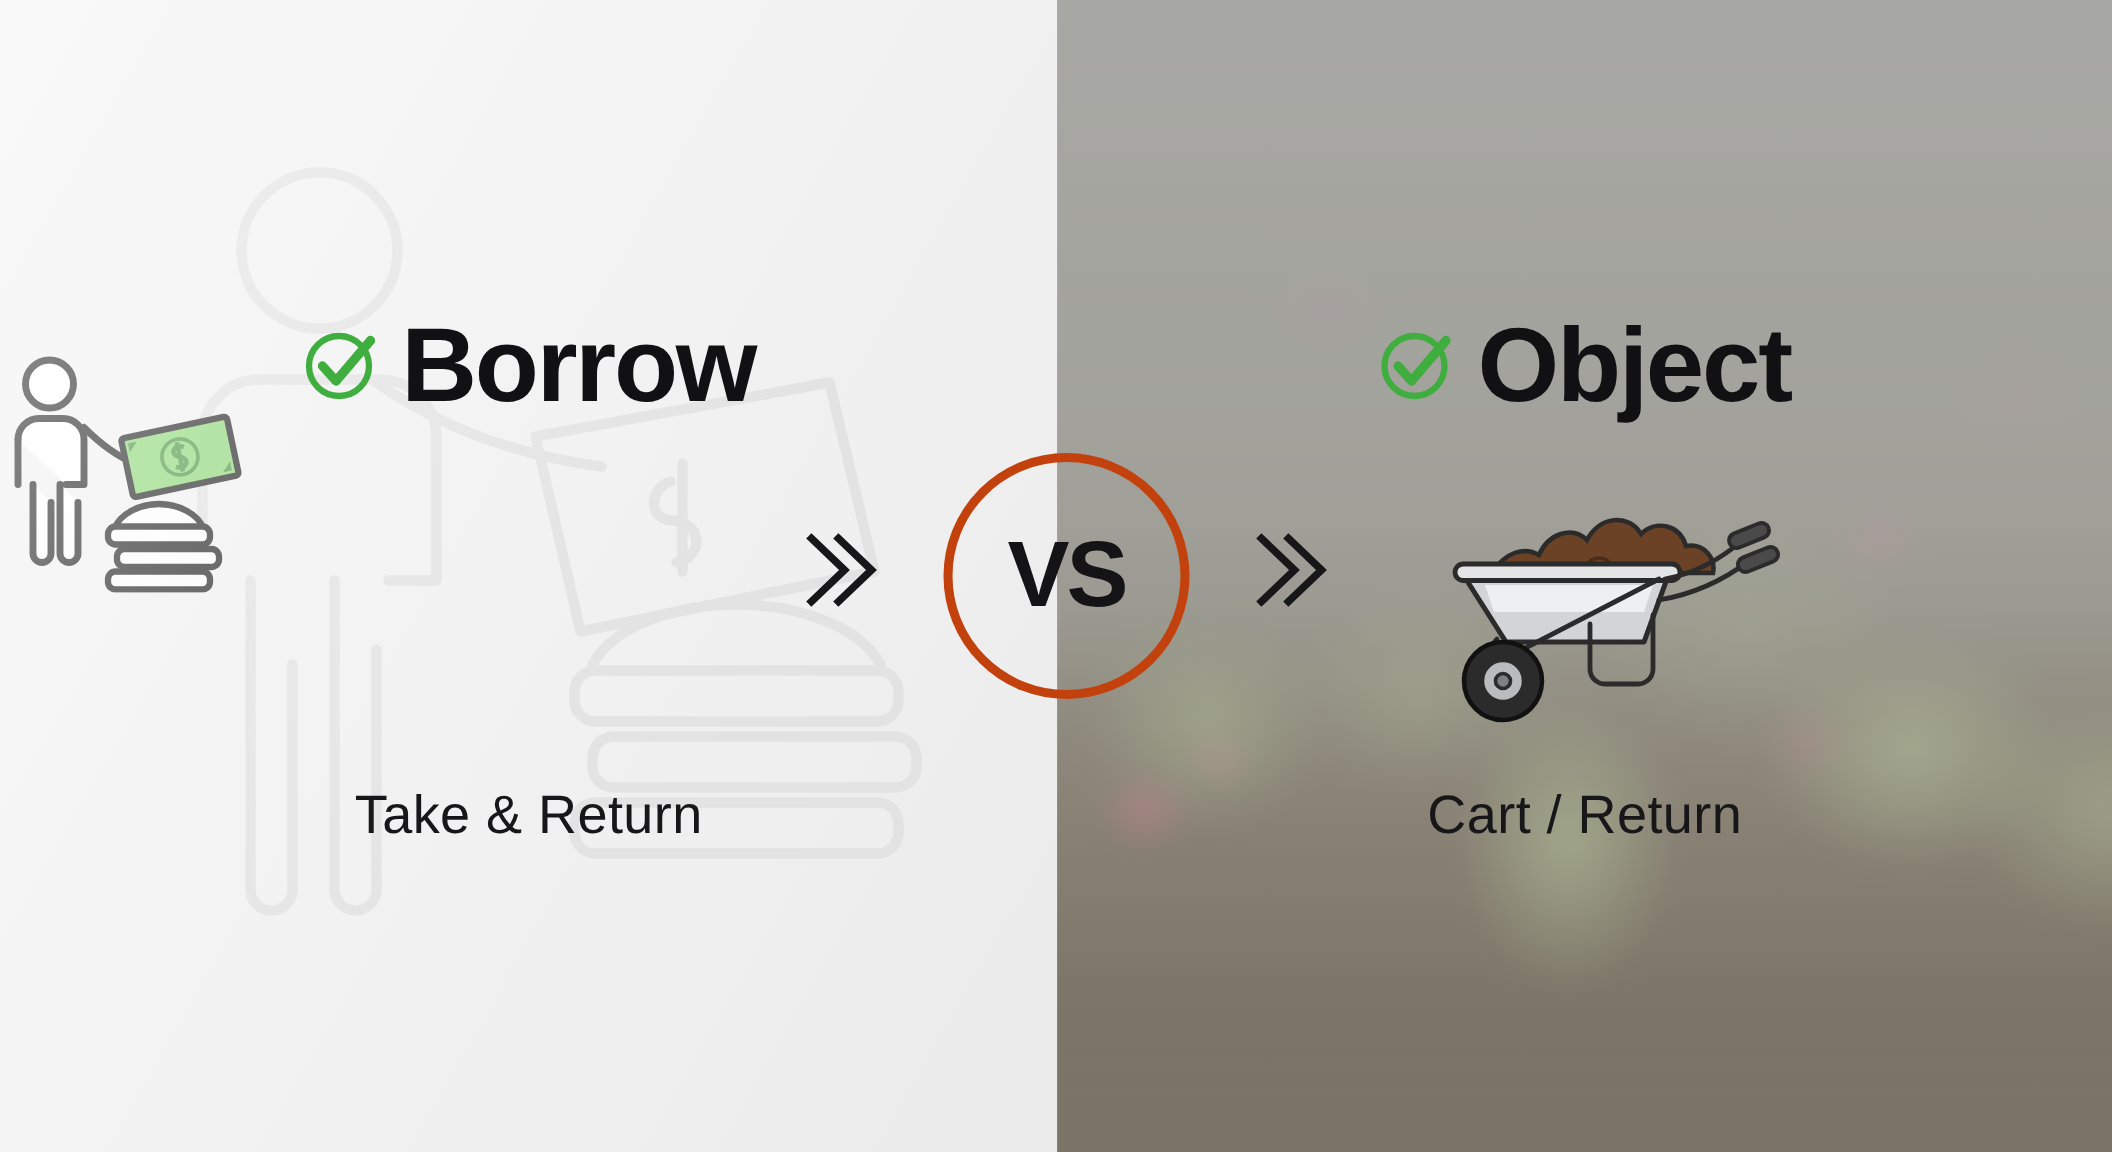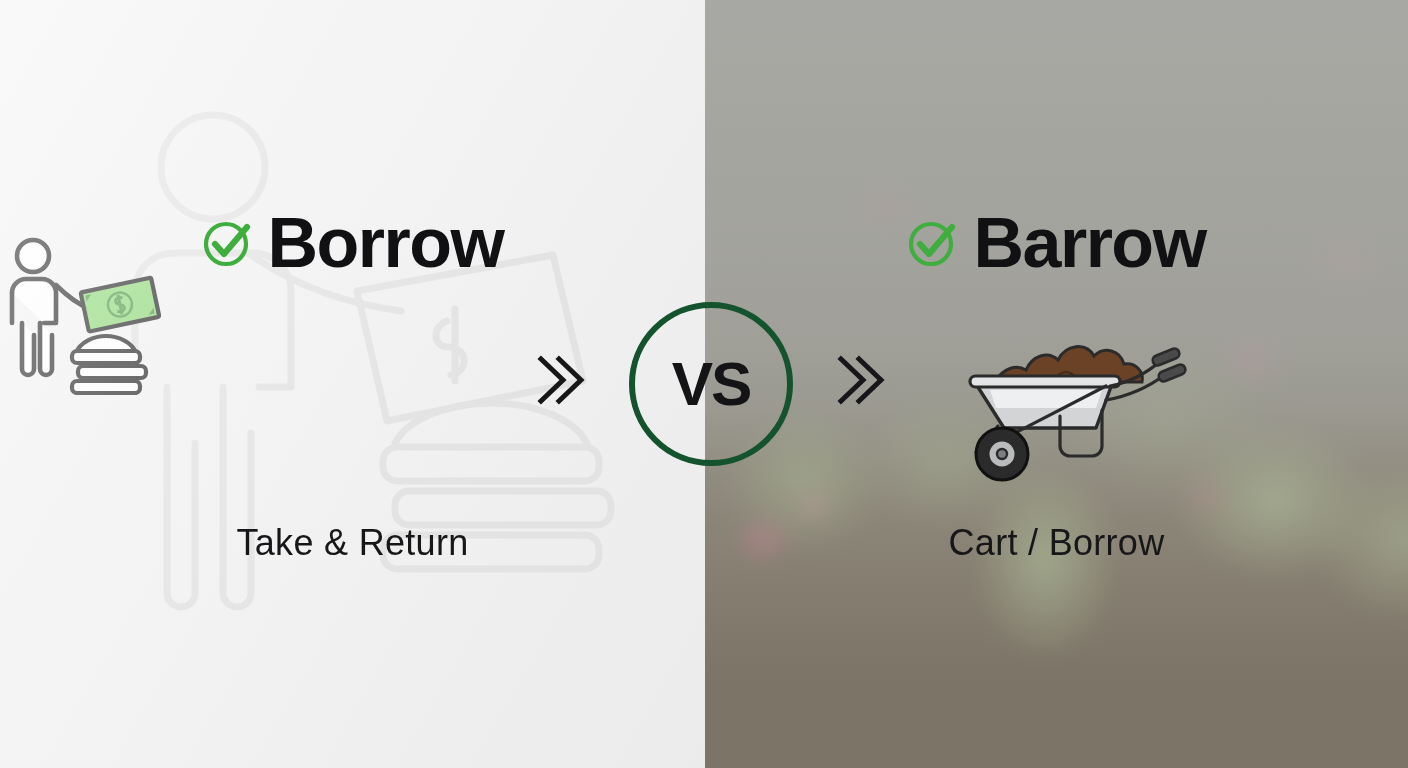--- a/index.html
+++ b/index.html
@@ -113,21 +113,21 @@
     font-weight:400;
     letter-spacing:.3px;
     white-space:nowrap;
     font-family:Liberation Sans, sans-serif;
   }
 
   
   .vs-badge{
     position:absolute;left:629px;top:302px;
     width:152px;height:152px;border-radius:50%;
-    border:6px solid #14532d;
+    border:6px solid #c2410c;
     background:transparent;
     display:flex;align-items:center;justify-content:center;
     z-index:20;
   }
   .vs-text{
     font-size:62px;font-weight:700;color:#141417;
     letter-spacing:-2px;line-height:1;
     font-family:"Liberation Sans","DejaVu Sans",sans-serif;
   }
 
@@ -207,23 +207,23 @@
     </div>
     <div class="caption">Take &amp; Return</div>
   </div>
 
   <div class="side side-right">
     <div class="title-row">
       <svg class="check-icon" viewBox="0 0 52 52">
         <circle cx="24" cy="27" r="20" fill="none" stroke="#3FAE3F" stroke-width="4.2"></circle>
         <path d="M13 27 l9 10 l23 -27" fill="none" stroke="#3FAE3F" stroke-width="6.2" stroke-linecap="round" stroke-linejoin="round"></path>
       </svg>
-      <span class="title-text">Barrow</span>
-    </div>
-    <div class="caption">Cart / Borrow</div>
+      <span class="title-text">Object</span>
+    </div>
+    <div class="caption">Cart / Return</div>
   </div>
 
   <div class="art art-right">
     <svg viewBox="0 0 250 160">
 
       <path d="M34 52 c10 -14 22 -18 32 -12 c6 -14 22 -20 32 -10 c8 -16 28 -18 36 -4 c10 -10 26 -6 30 8 c12 -2 20 8 18 18 z" fill="#6B4226" stroke="#2b2b2b" stroke-width="3"></path>
       <path d="M52 52 c6 -8 14 -8 20 0" fill="none" stroke="#4a2d19" stroke-width="2.4"></path>
       <path d="M96 48 c6 -8 14 -8 20 0" fill="none" stroke="#4a2d19" stroke-width="2.4"></path>
 
       <path d="M16 54 h136 l-16 44 h-92 z" fill="#D2D4D6" stroke="#2b2b2b" stroke-width="3.4" stroke-linejoin="round"></path>

